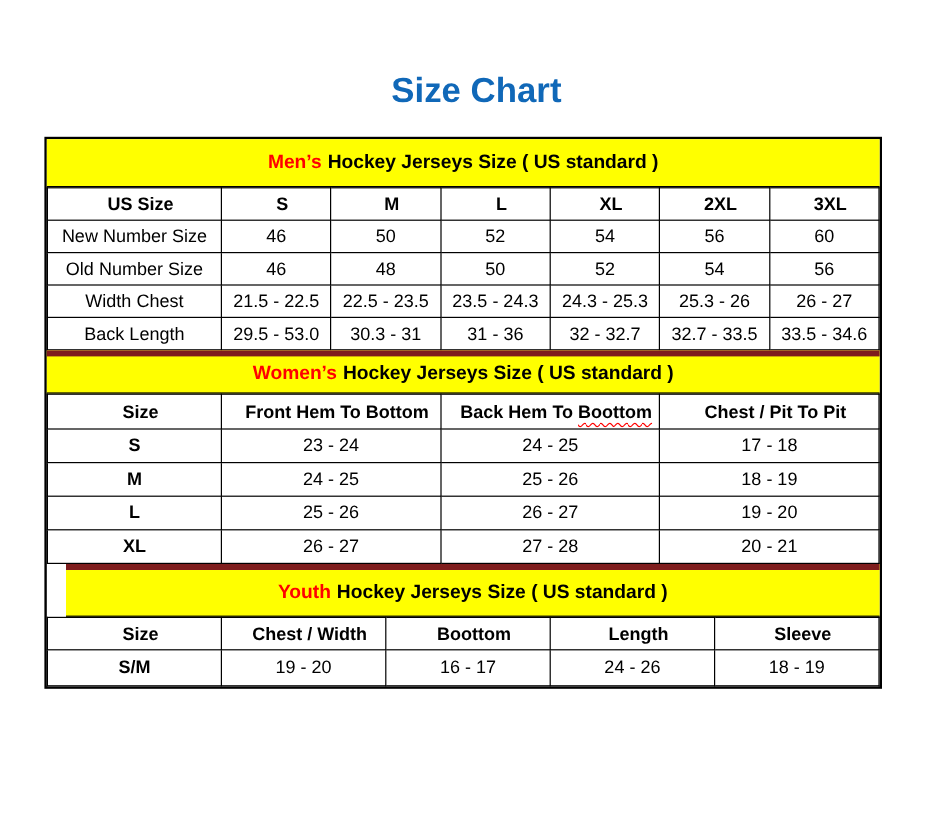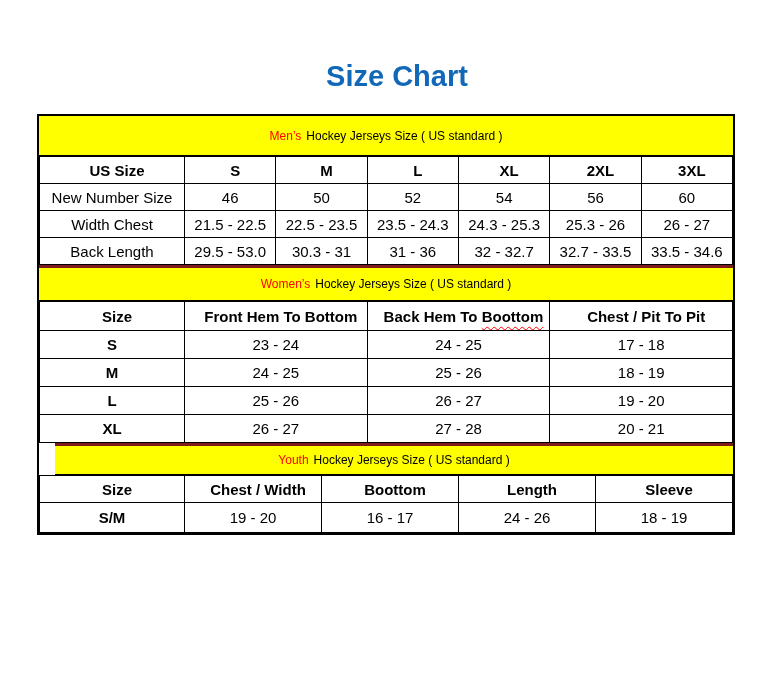--- a/index.html
+++ b/index.html
@@ -24,29 +24,29 @@
     letter-spacing:0px;
   }
   .chart-wrap{
     width:698px;
     margin:21px 0 0 37px;
     border:2px solid #000;
   }
   .banner{
     background:var(--banner-yellow);
     display:flex;align-items:center;justify-content:center;
-    font-weight:normal;
-    font-size:12px;
+    font-weight:bold;
+    font-size:16px;
     border-bottom:1px solid #000;
     text-align:center;
   }
-  .section + .section .banner{border-top:3px solid #7f1d1d;}
+  .section + .section .banner{border-top:5px solid #7f1d1d;}
   .mens .banner{height:40px;}
   .womens .banner{height:36px;}
-  .youth .banner{height:32px;margin-left:16px;}
+  .youth .banner{height:44px;margin-left:16px;}
   .banner .hl{color:var(--accent-red);margin-right:5px;}
   table{
     width:100%;
     border-collapse:collapse;
     table-layout:fixed;
   }
   th,td{
     border:1px solid #000;
     text-align:center;
     vertical-align:middle;
@@ -109,20 +109,29 @@
         <tr>
           <td>New Number Size</td>
           <td>46</td>
           <td>50</td>
           <td>52</td>
           <td>54</td>
           <td>56</td>
           <td>60</td>
         </tr>
         <tr>
+          <td>Old Number Size</td>
+          <td>46</td>
+          <td>48</td>
+          <td>50</td>
+          <td>52</td>
+          <td>54</td>
+          <td>56</td>
+        </tr>
+        <tr>
           <td>Width Chest</td>
           <td>21.5 - 22.5</td>
           <td>22.5 - 23.5</td>
           <td>23.5 - 24.3</td>
           <td>24.3 - 25.3</td>
           <td>25.3 - 26</td>
           <td>26 - 27</td>
         </tr>
         <tr>
           <td>Back Length</td>

